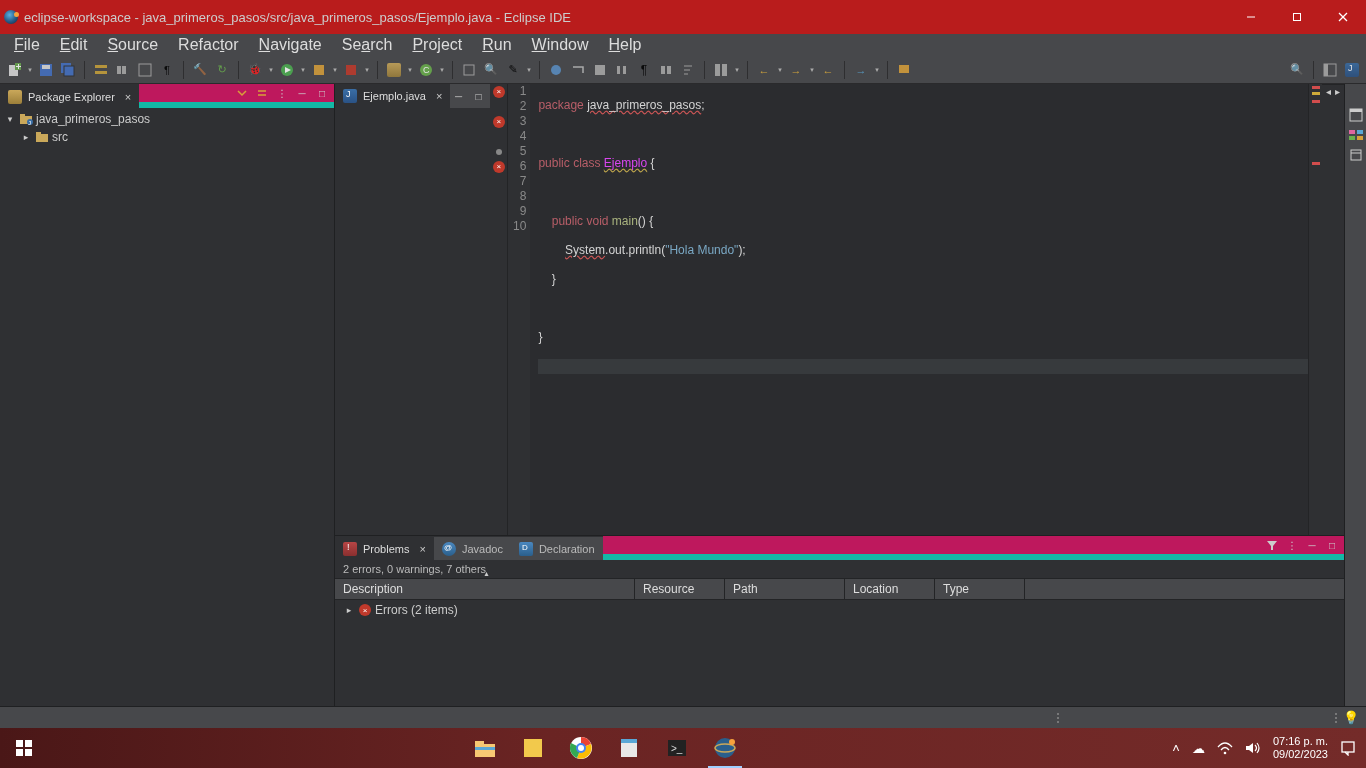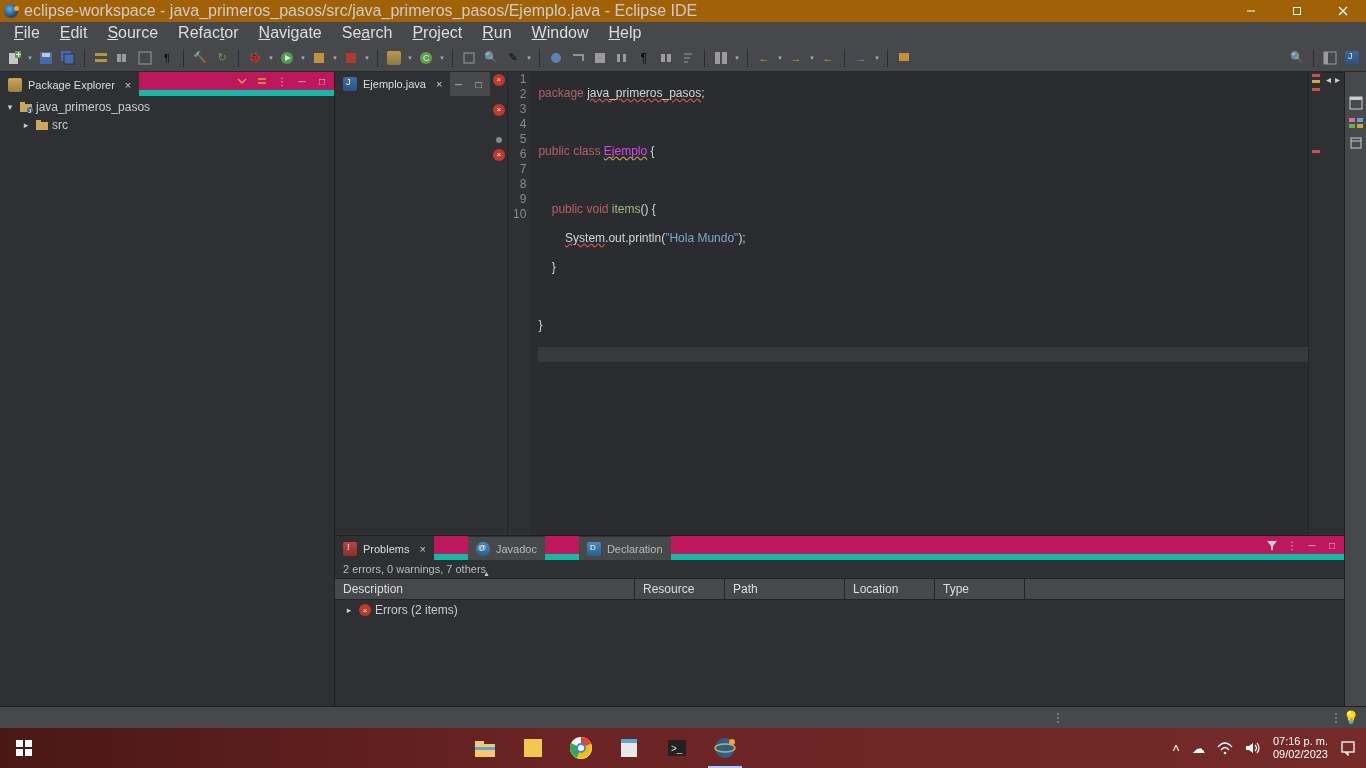--- a/index.html
+++ b/index.html
@@ -1,20 +1,20 @@
 <!DOCTYPE html>
 <html><head>
 <meta charset="utf-8">
 <style>
 * { margin:0; padding:0; box-sizing:border-box; font-family:"Segoe UI",Tahoma,sans-serif; user-select:none; }
 html,body { width:1366px; height:768px; overflow:hidden; background:#000; }
 .root { width:1366px; height:768px; display:flex; flex-direction:column; }
 
 
-.titlebar { height:22px; background:#a16207; display:flex; align-items:center; color:#ccc; font-size:16px; }
+.titlebar { height:34px; background:#b91c1c; display:flex; align-items:center; color:#ccc; font-size:13px; }
 .titlebar .eclipse-icon { width:14px; height:14px; margin:0 6px 0 4px; background:radial-gradient(circle at 40% 35%,#5bb0e0 0%,#2a5f8c 50%,#0b2540 100%); border-radius:50%; position:relative; }
 .titlebar .eclipse-icon::after { content:""; position:absolute; right:-1px; top:2px; width:5px; height:5px; background:#f7a23c; border-radius:50%; }
 .titlebar .title-text { flex:1; white-space:nowrap; overflow:hidden; }
 .titlebar .win-btn { width:46px; height:22px; display:flex; align-items:center; justify-content:center; color:#fff; font-size:10px; }
 
 
 .menubar { height:22px; background:#47484b; display:flex; align-items:center; padding:0 4px; }
 .menubar .mitem { color:#ddd; font-size:16px; padding:2px 10px; height:20px; display:flex; align-items:center; }
 .menubar .mitem u { text-decoration:underline; }
 
@@ -23,21 +23,21 @@
 .tbtn { width:20px; height:20px; display:flex; align-items:center; justify-content:center; font-size:11px; opacity:0.85; border-radius:2px; }
 .tsep { width:1px; height:18px; background:#2e2e30; margin:0 4px; }
 .tdd { width:8px; color:#aaa; font-size:7px; display:flex; align-items:center; justify-content:center; }
 .toolbar .spacer { flex:1; }
 
 
 .ide-body { flex:1; display:flex; background:#2f3033; }
 .left-col { width:335px; display:flex; flex-direction:column; border-right:1px solid #1f2022; }
 .view-tabs { height:24px; background:#be185d; display:flex; border-bottom:6px solid #14b8a6; }
 .view-tab { height:24px; display:flex; align-items:center; padding:0 8px; background:#2f3033; color:#ddd; font-size:11px; gap:6px; border-top:1px solid #2f3033; }
-.view-tab.inactive { background:#47484b; color:#bbb;margin-left:34px; }
+.view-tab.inactive { background:#47484b; color:#bbb; }
 .view-toolbar { margin-left:auto; display:flex; align-items:center; gap:4px; padding-right:4px; }
 .mini-btn { width:16px; height:16px; color:#ccc; font-size:10px; display:flex; align-items:center; justify-content:center; }
 .tree { flex:1; background:#2f3033; color:#ccc; font-size:12px; overflow:auto; padding-top:2px; }
 .tree-row { display:flex; align-items:center; height:18px; padding-left:4px; gap:2px; }
 .tree-icon { width:16px; height:16px; display:flex; align-items:center; justify-content:center; font-size:11px; }
 .twisty { width:12px; text-align:center; color:#ccc; font-size:9px; }
 .proj-icon { color:#d89a3a; }
 .src-icon { color:#d89a3a; }
 
 
@@ -425,21 +425,21 @@
             <div>7</div>
             <div>8</div>
             <div>9</div>
             <div>10</div>
           </div>
           <div class="code">
 <div class="code-line"><span class="kw">package</span> <span class="pkg">java_primeros_pasos</span><span>;</span></div>
 <div class="code-line"></div>
 <div class="code-line"><span class="kw">public</span> <span class="kw">class</span> <span class="cls">Ejemplo</span><span> {</span></div>
 <div class="code-line"></div>
-<div class="code-line">    <span class="kw">public</span> <span class="kw">void</span> <span class="mth">items</span><span>() {</span></div>
+<div class="code-line">    <span class="kw">public</span> <span class="kw">void</span> <span class="mth">main</span><span>() {</span></div>
 <div class="code-line">        <span class="pkg">System</span><span>.out.println(</span><span class="str">"Hola Mundo"</span><span>);</span></div>
 <div class="code-line">    <span>}</span></div>
 <div class="code-line"></div>
 <div class="code-line"><span>}</span></div>
 <div class="code-line cur"></div>
           </div>
           <div class="ovw-ruler">
             <div class="ovw-mark err" style="top:2px;"></div>
             <div class="ovw-mark warn" style="top:8px;"></div>
             <div class="ovw-mark err" style="top:16px;"></div>

